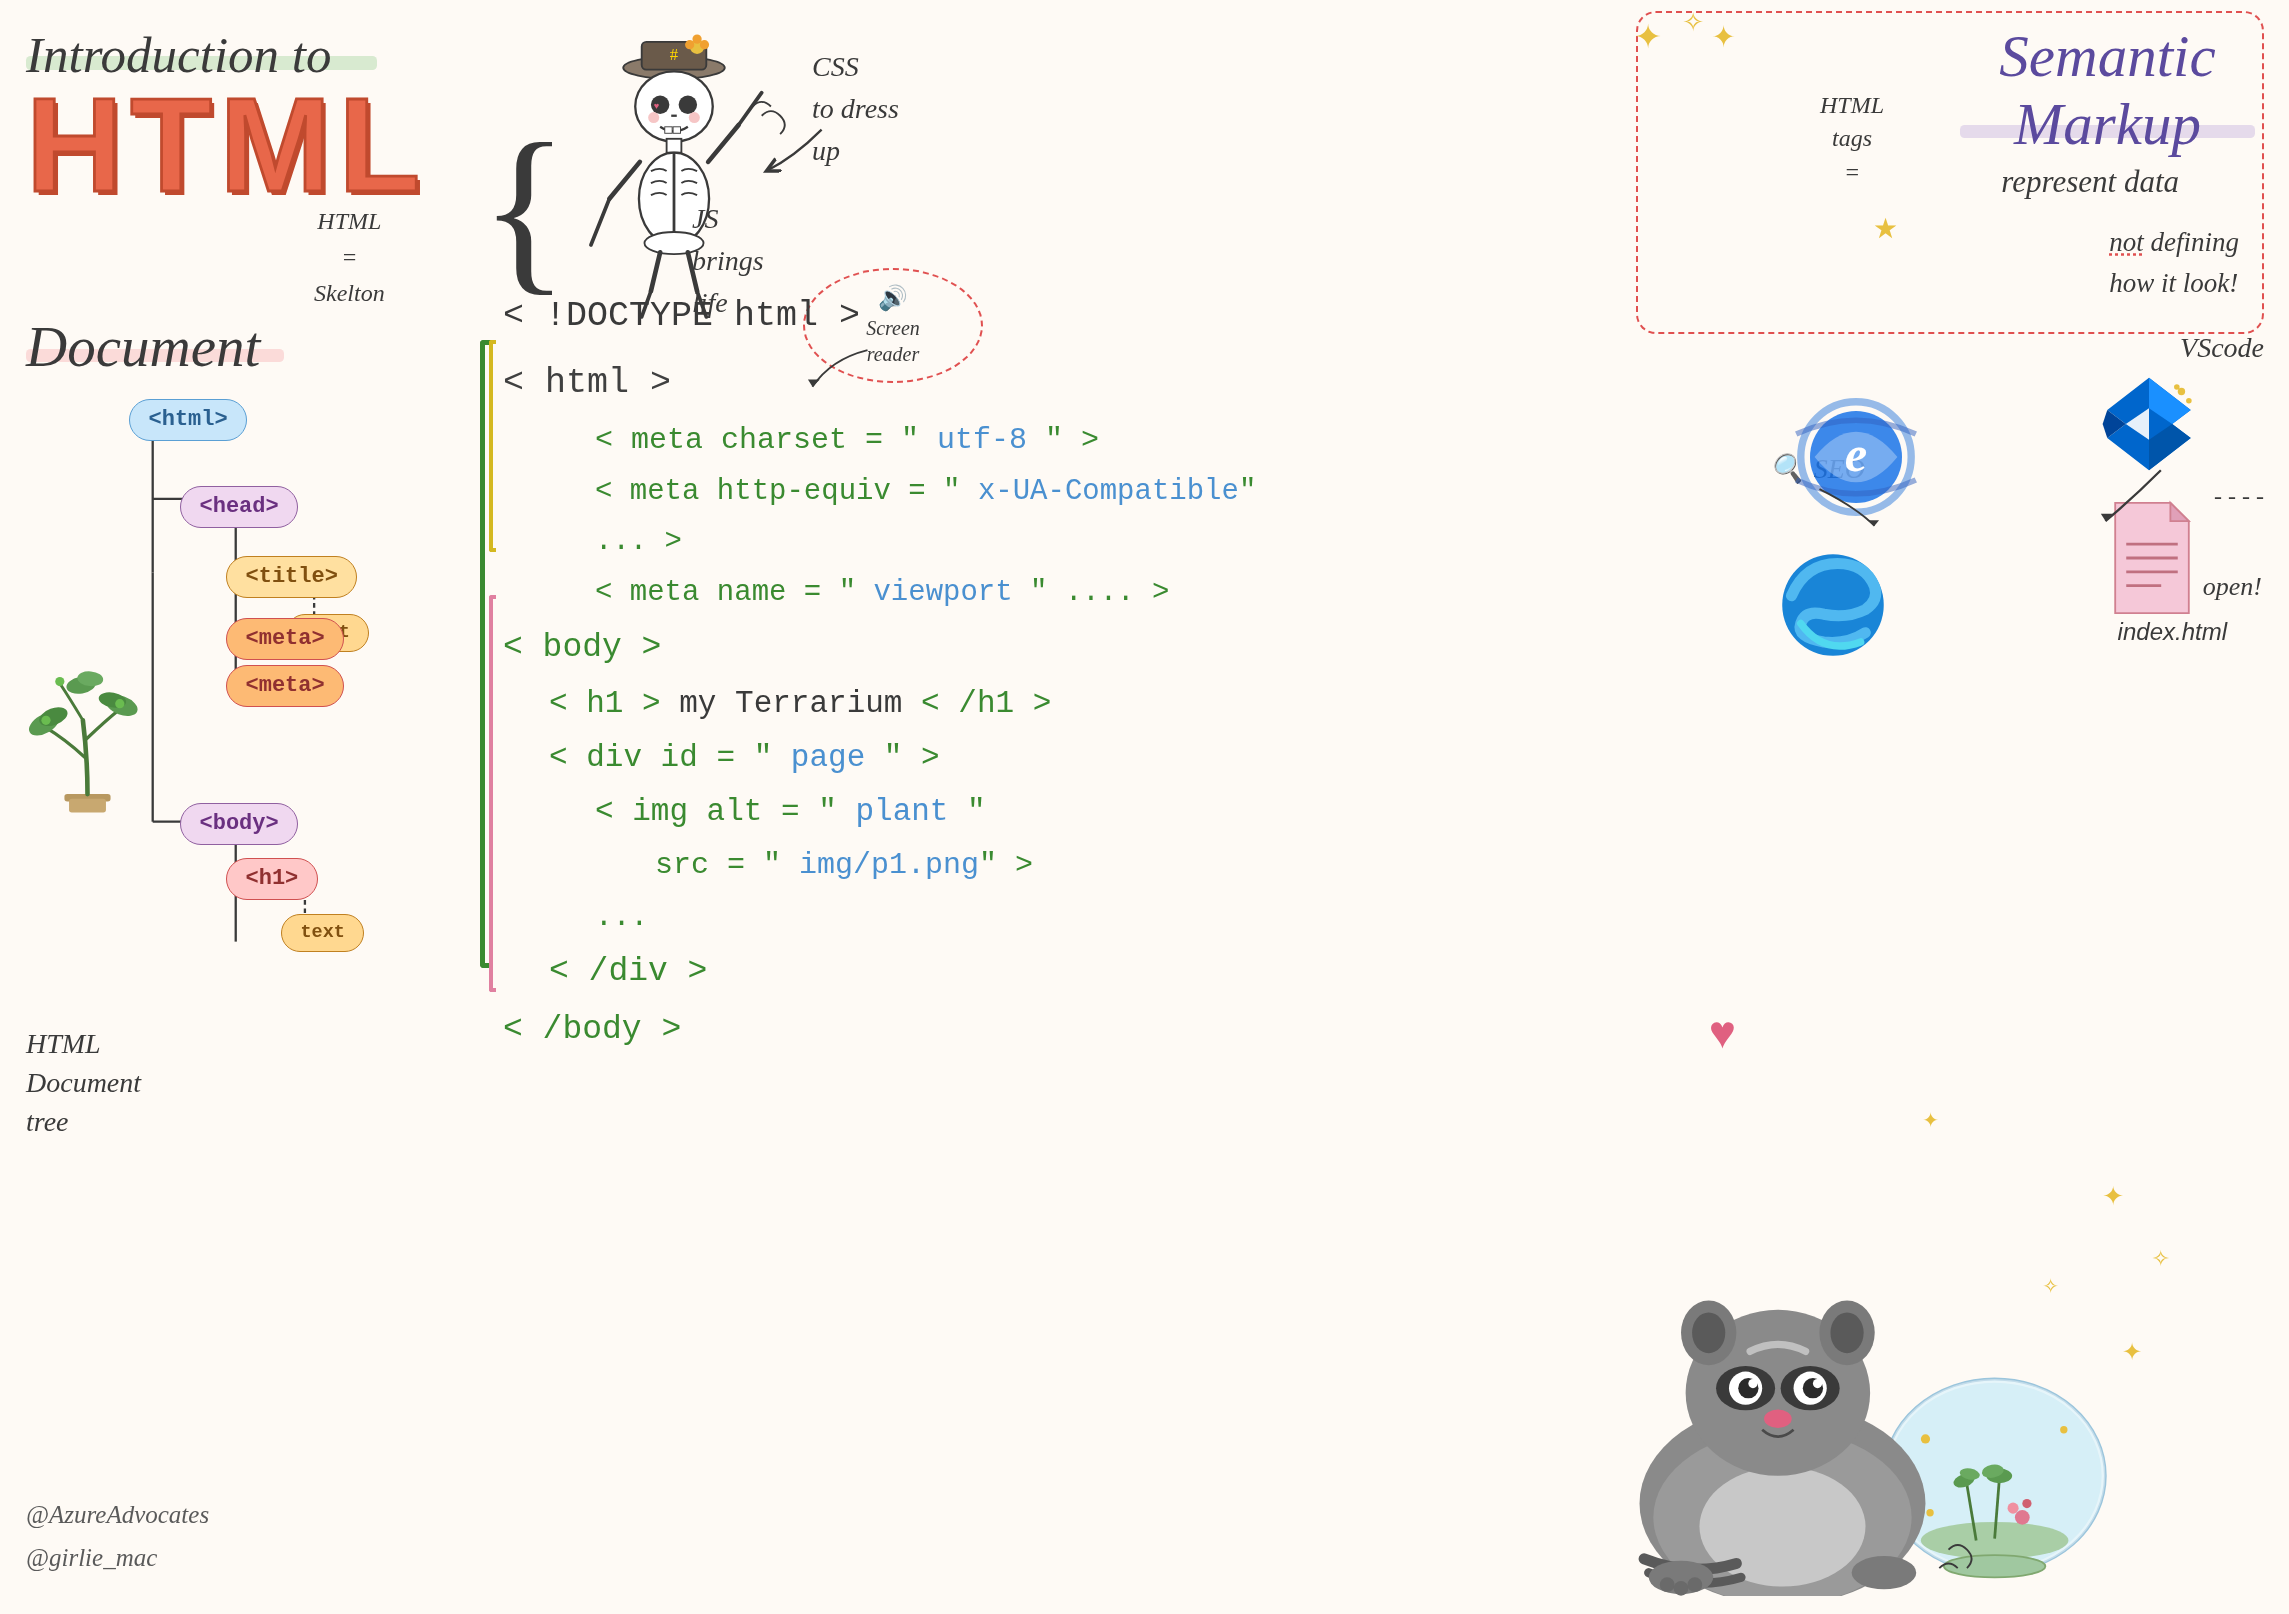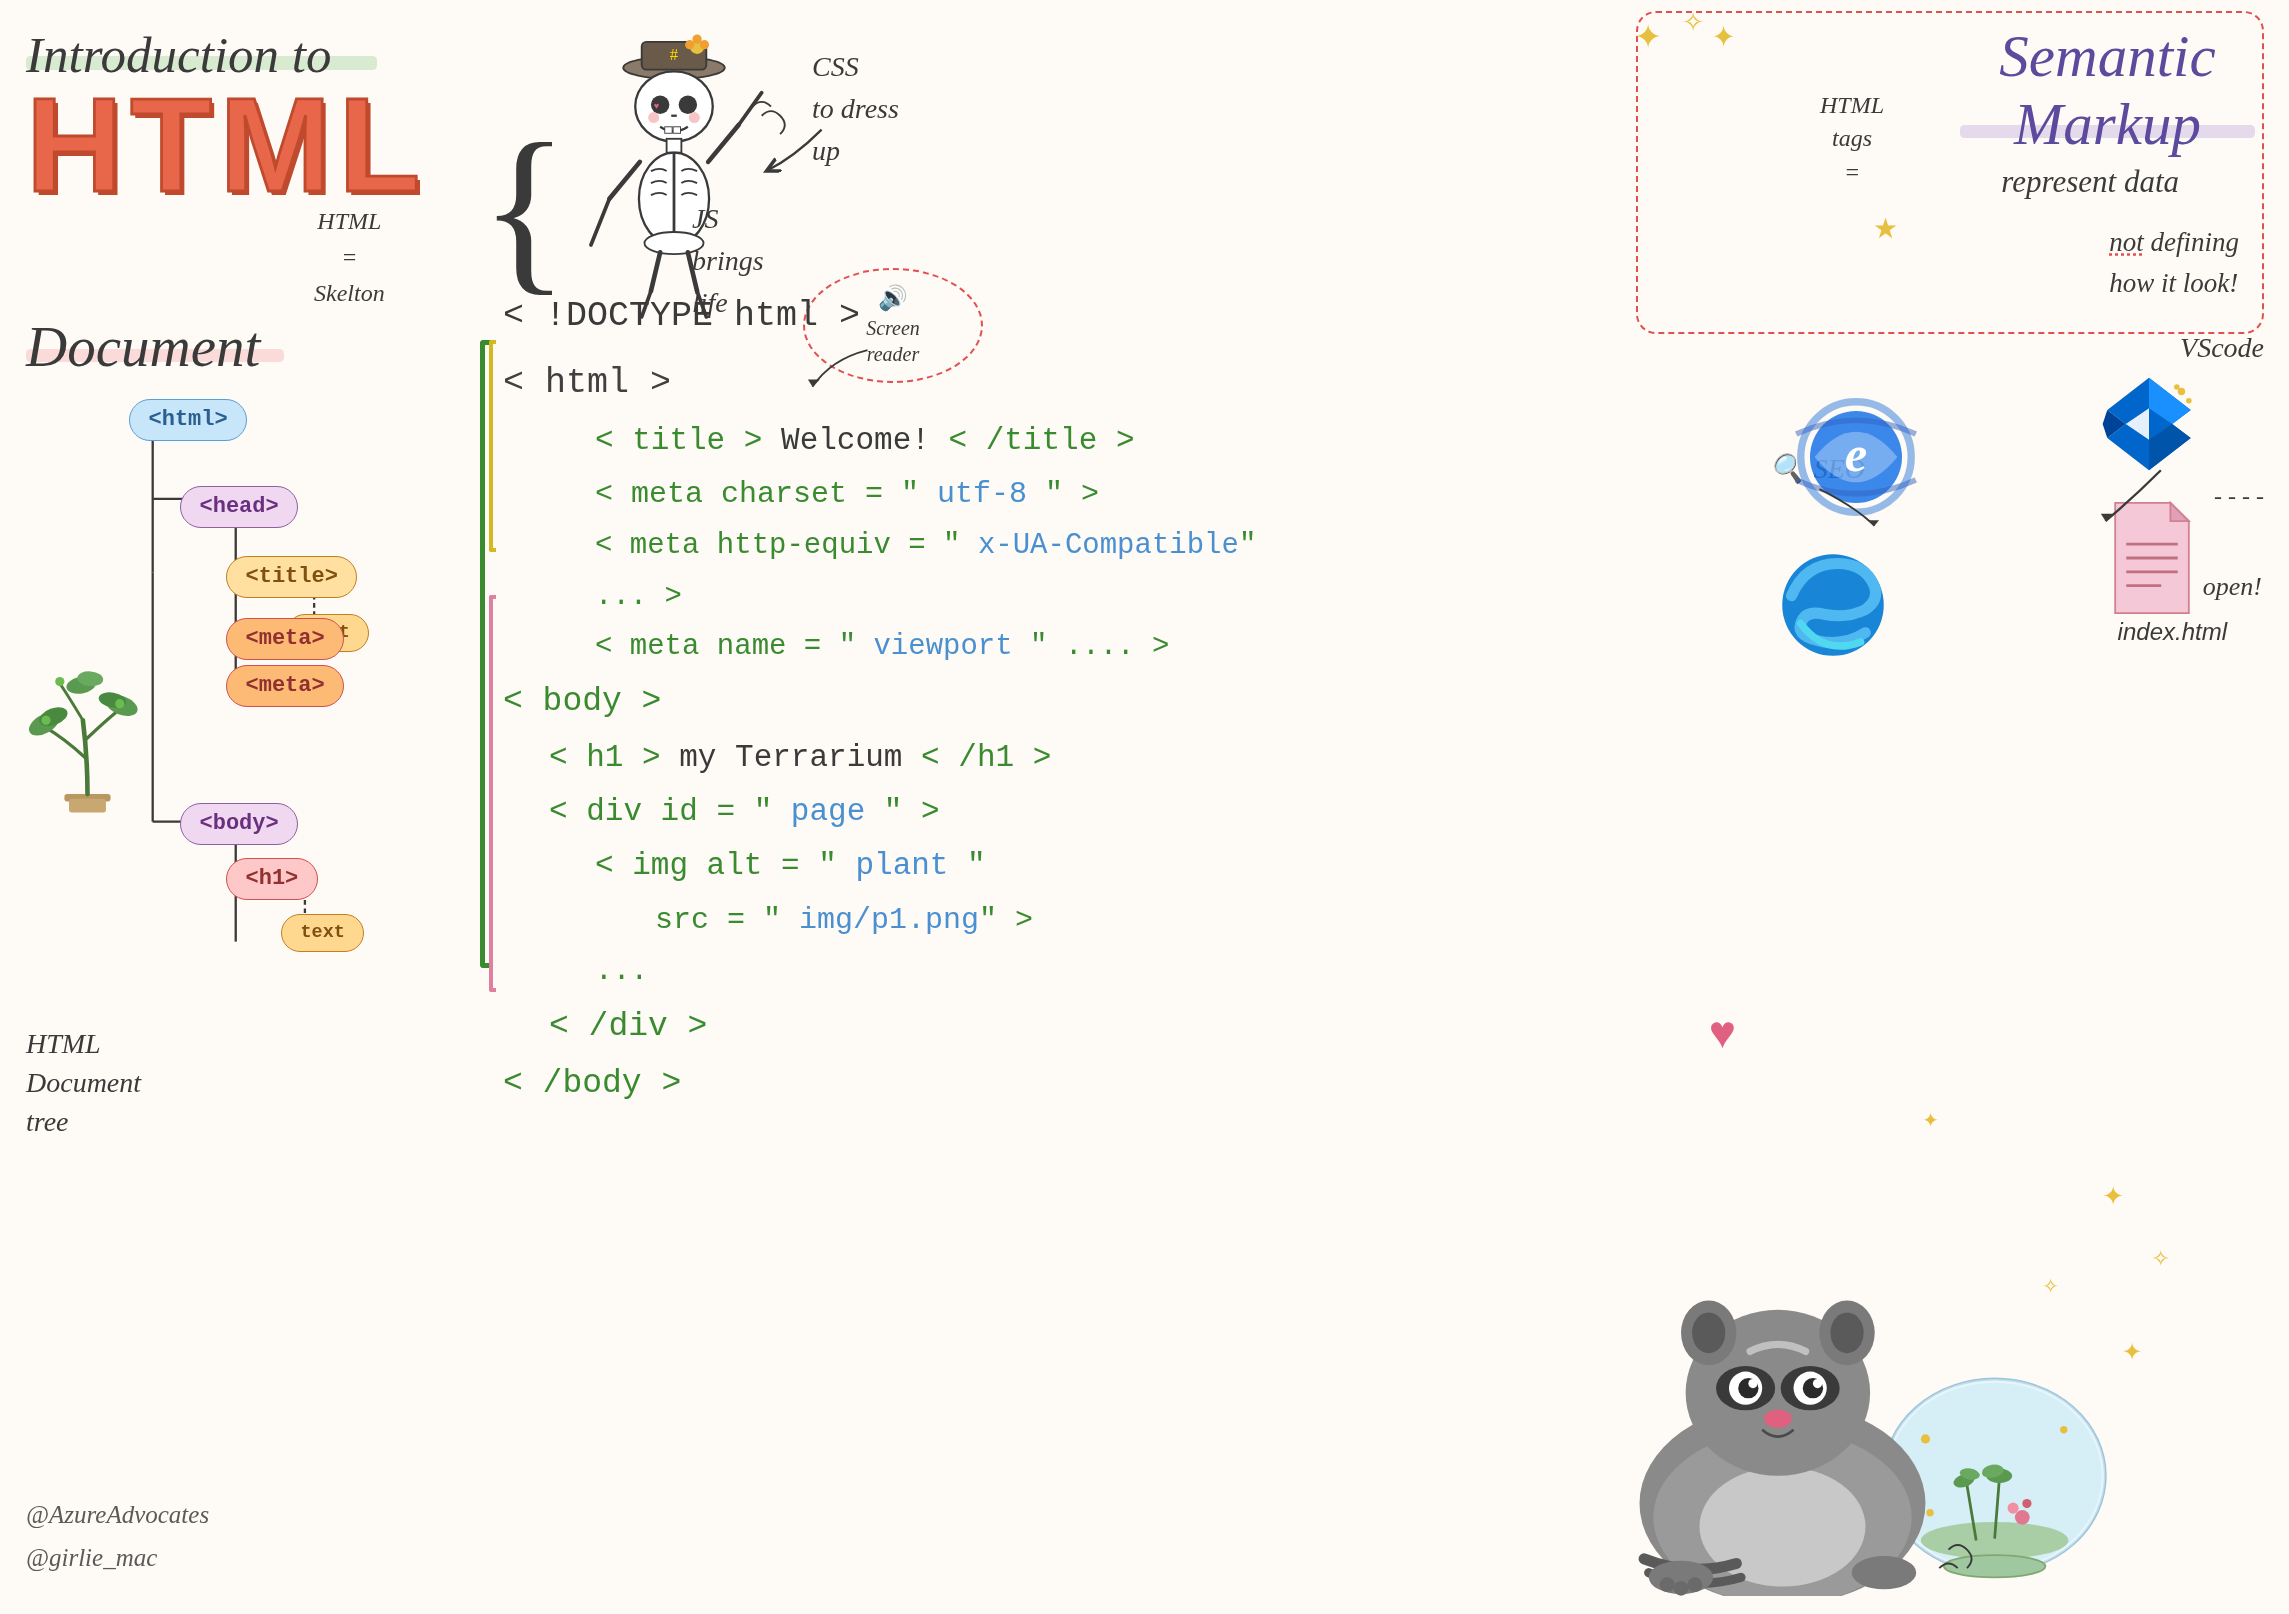--- a/index.html
+++ b/index.html
@@ -306,23 +306,20 @@
   <div style="position:absolute;top:340px;left:489px;width:7.4px;height:212px;border-left:4.6px solid #d4b820;border-top:4.6px solid #d4b820;border-bottom:4.6px solid #d4b820;border-radius:2.8px 0 0 2.8px;">
   </div>
 
   <div style="position:absolute;top:286px;left:503px;width:812px;line-height:1.75;">
 
     <div style="font-size:35px;font-family:'Courier New',monospace;color:#3a3a3a;margin-bottom:5.5px;">&lt; !DOCTYPE html &gt;</div>
 
     <div style="font-size:35px;font-family:'Courier New',monospace;color:#404040;">&lt; html &gt;</div>
 
 
-    <div style="font-size:31px;font-family:'Courier New',monospace;color:#3a8a30;padding-left:92px;">
-      &lt; title &gt; <span style="color:#3a3a3a;">Welcome!</span> &lt; /title &gt;
-    </div>
 
     <div style="font-size:30px;font-family:'Courier New',monospace;color:#3a8a30;padding-left:92px;">
       &lt; meta charset = " <span style="color:#4a90d0;">utf-8</span> " &gt;
     </div>
 
     <div style="font-size:29px;font-family:'Courier New',monospace;color:#3a8a30;padding-left:92px;">
       &lt; meta http-equiv = " <span style="color:#4a90d0;">x-UA-Compatible</span>" ... &gt;
     </div>
 
     <div style="font-size:29px;font-family:'Courier New',monospace;color:#3a8a30;padding-left:92px;">

